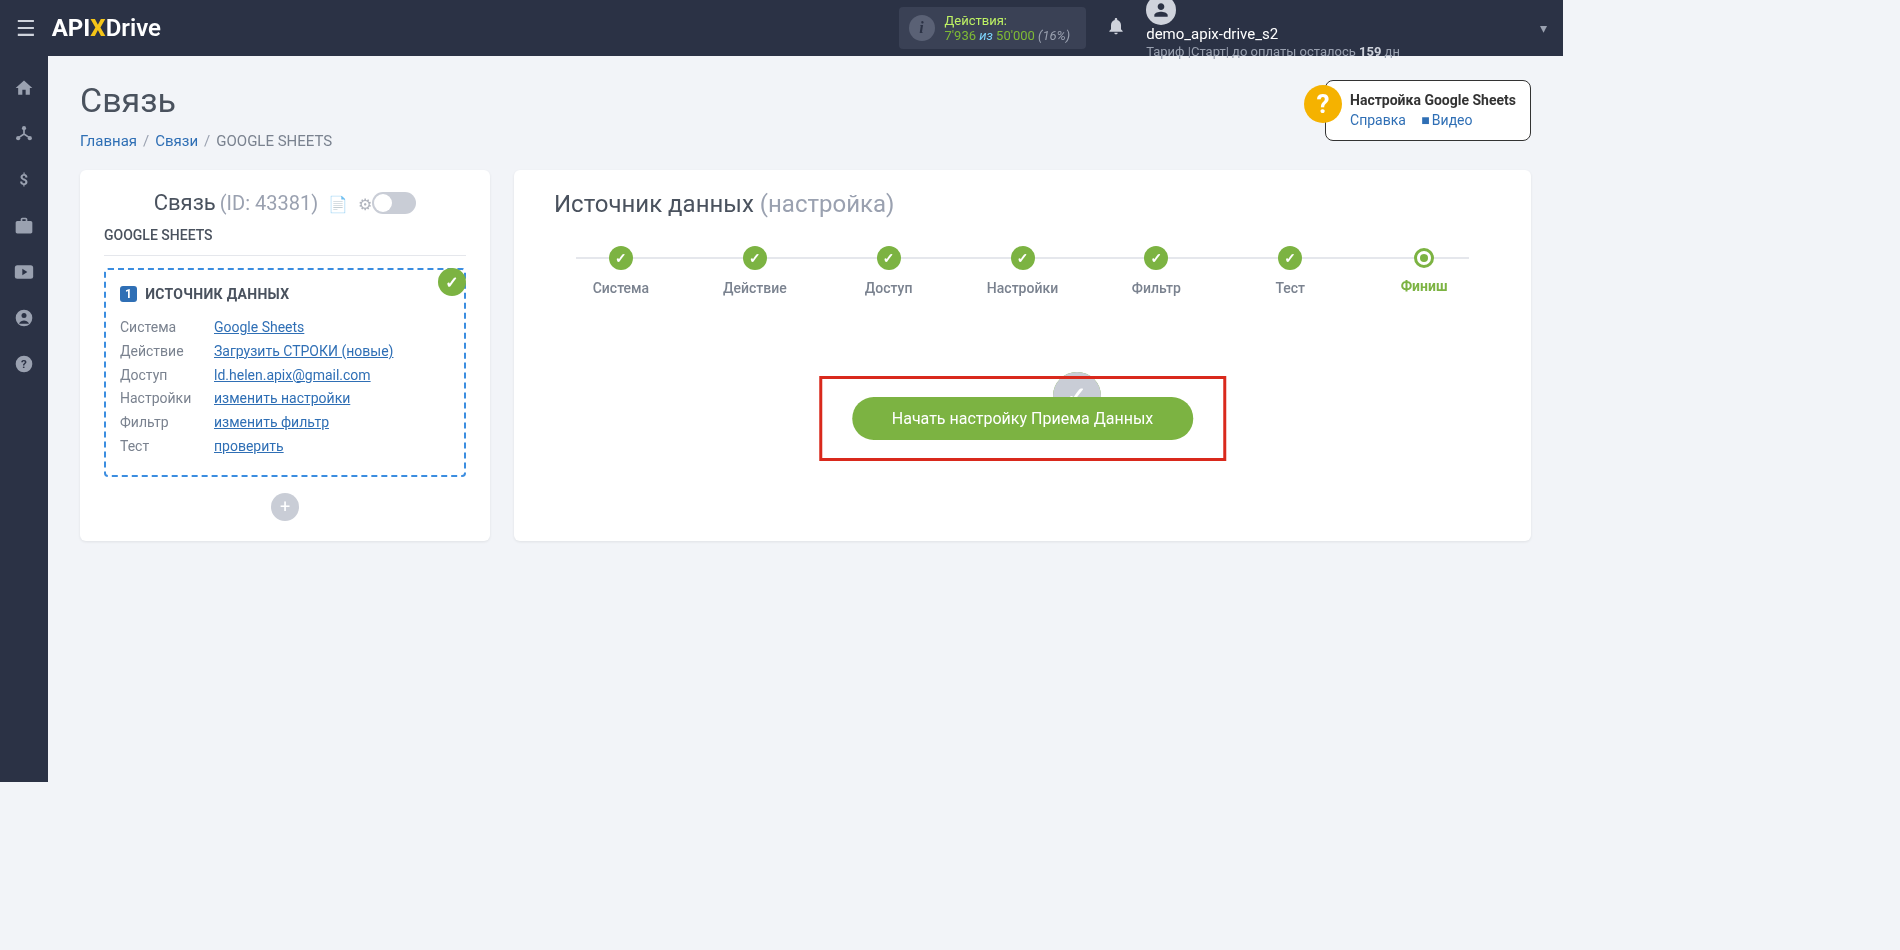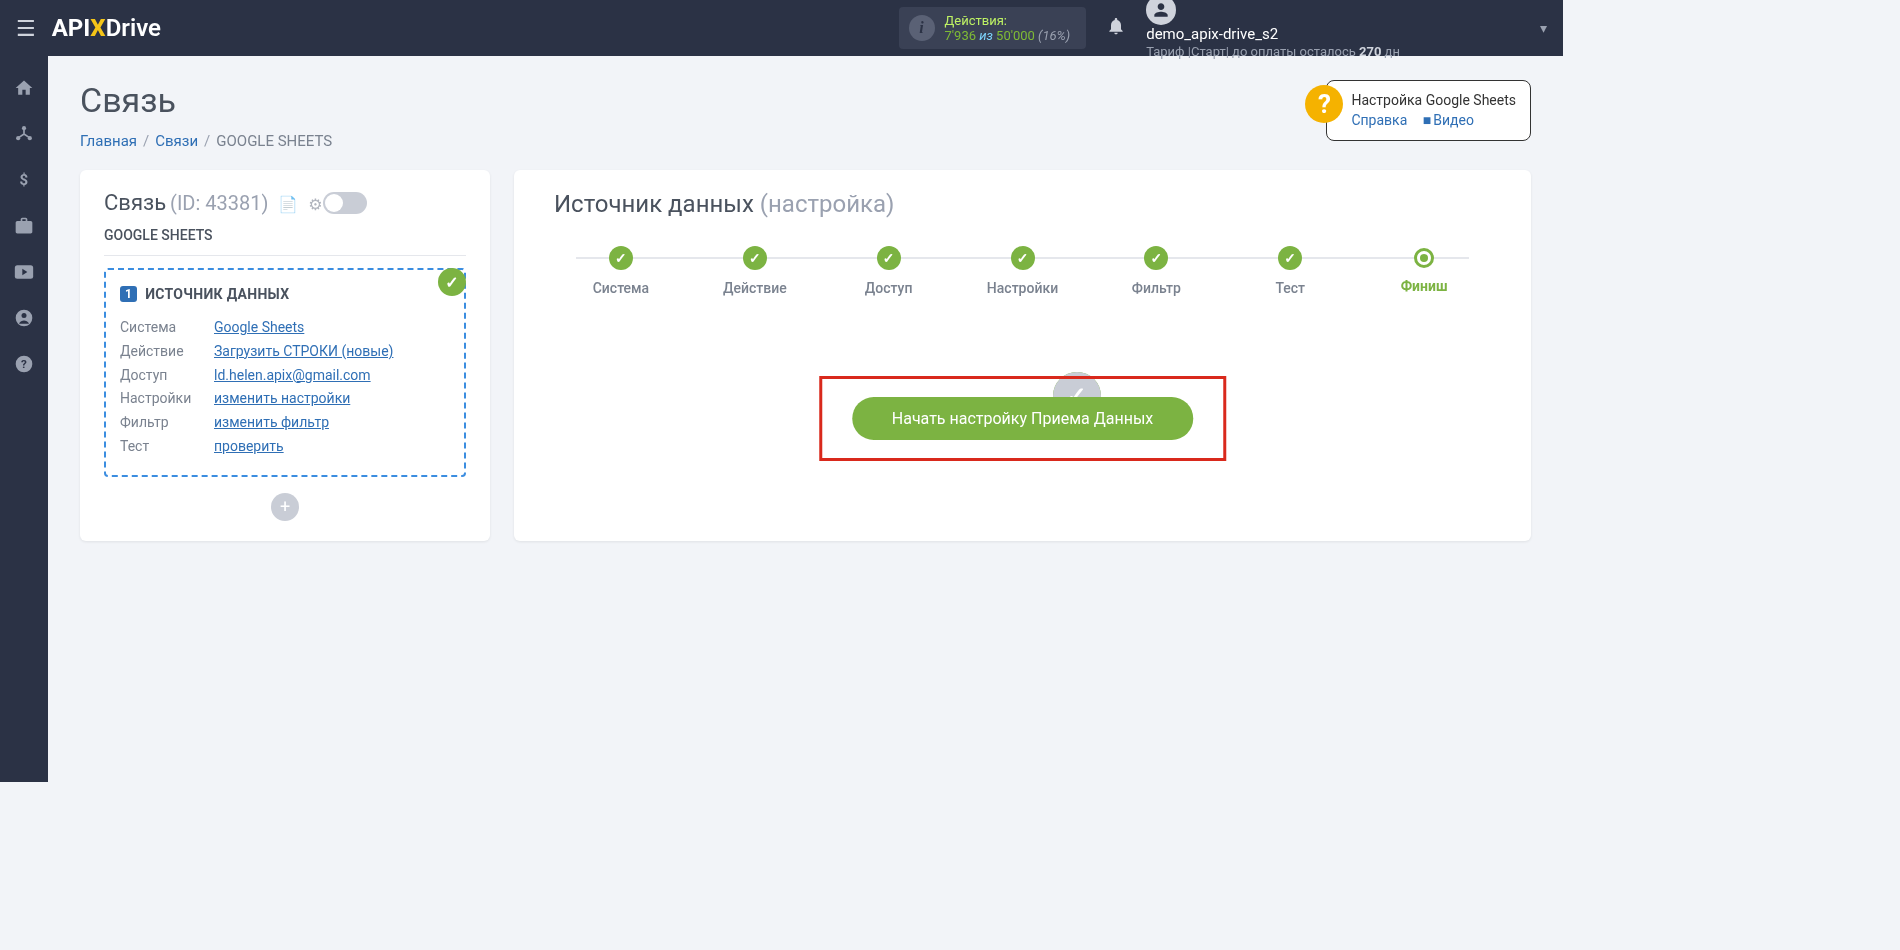--- a/index.html
+++ b/index.html
@@ -37,30 +37,30 @@
 .main { flex: 1; padding: 24px 32px; overflow: auto; position: relative; }
 .page-title { font-size: 34px; color: #4a525e; font-weight: 400; margin-bottom: 12px; }
 .breadcrumb { font-size: 15px; color: #7a828f; margin-bottom: 20px; }
 .breadcrumb a { color: #2f6fb5; text-decoration: none; }
 .breadcrumb .sep { color: #9aa1b0; margin: 0 6px; }
 .breadcrumb .current { color: #7a828f; }
 
 .help-box { position: absolute; top: 24px; right: 32px; border: 1px solid #333; border-radius: 8px; padding: 10px 14px 10px 14px; background: #fff; display: flex; align-items: flex-start; }
 .help-q { width: 38px; height: 38px; border-radius: 50%; background: #f5b200; color: #fff; font-size: 26px; font-weight: bold; display: flex; align-items: center; justify-content: center; position: absolute; left: -22px; top: 4px; }
 .help-content { margin-left: 10px; font-size: 14px; line-height: 1.4; }
-.help-title { color: #333; }
+.help-title { color: #333; font-weight: bold; }
 .help-links a { color: #2f6fb5; text-decoration: none; margin-right: 12px; margin-top: 36px; }
 .vid-icon { color: #2f6fb5; margin-right: 2px; }
 
 .cols { display: flex; gap: 24px; }
 .panel { background: #fff; border-radius: 6px; box-shadow: 0 1px 3px rgba(0,0,0,0.08); }
 .left-panel { width: 410px; padding: 20px 24px; }
 .right-panel { flex: 1; padding: 20px 40px 24px; }
 
-.conn-header { display: flex; align-items: center; justify-content: flex-start; margin-bottom: 12px; }
+.conn-header { display: flex; align-items: center; justify-content: center; margin-bottom: 12px; }
 .conn-title { font-size: 22px; color: #4a525e; font-weight: 400; }
 .conn-id { color: #9aa1b0; font-size: 20px; }
 .doc-gear { color: #b0b4bd; margin-left: 6px; font-size: 16px; }
 .toggle { width: 44px; height: 22px; background: #c9cdd6; border-radius: 11px; position: relative; }
 .toggle::after { content: ''; width: 18px; height: 18px; background: #fff; border-radius: 50%; position: absolute; top: 2px; left: 2px; }
 
 .conn-sub { font-size: 14px; color: #4a525e; font-weight: 500; padding-bottom: 12px; border-bottom: 1px solid #e5e7ec; margin-bottom: 0; }
 
 .source-box { border: 2px dashed #3b8de0; border-radius: 4px; padding: 16px 14px; margin-top: 12px; position: relative; }
 .check-badge { position: absolute; top: -2px; right: -2px; width: 28px; height: 28px; border-radius: 50%; background: #7cb342; display: flex; align-items: center; justify-content: center; }
@@ -120,21 +120,21 @@
       </svg>
   </div>
   <div class="user-block">
     <div class="user-avatar">
       <svg viewBox="0 0 24 24">
           <path d="M12 12c2.21 0 4-1.79 4-4s-1.79-4-4-4-4 1.79-4 4 1.79 4 4 4zm0 2c-2.67 0-8 1.34-8 4v2h16v-2c0-2.66-5.33-4-8-4z"></path>
         </svg>
     </div>
     <div class="user-info">
       <div class="user-name">demo_apix-drive_s2</div>
-      <div class="user-tariff"><span>Тариф |Старт| до оплаты осталось </span><b>270</b><span> дн</span></div>
+      <div class="user-tariff"><span>Тариф |Старт| до оплаты осталось </span><b>159</b><span> дн</span></div>
     </div>
   </div>
   <div class="chevron">▾</div>
 </div>
 
 <div class="layout">
   <div class="sidebar">
     <div class="sidebar-icon">
         <svg width="20" height="20" viewBox="0 0 24 24" fill="#9aa1b0">
           <path d="M10 20v-6h4v6h5v-8h3L12 3 2 12h3v8z"></path>

